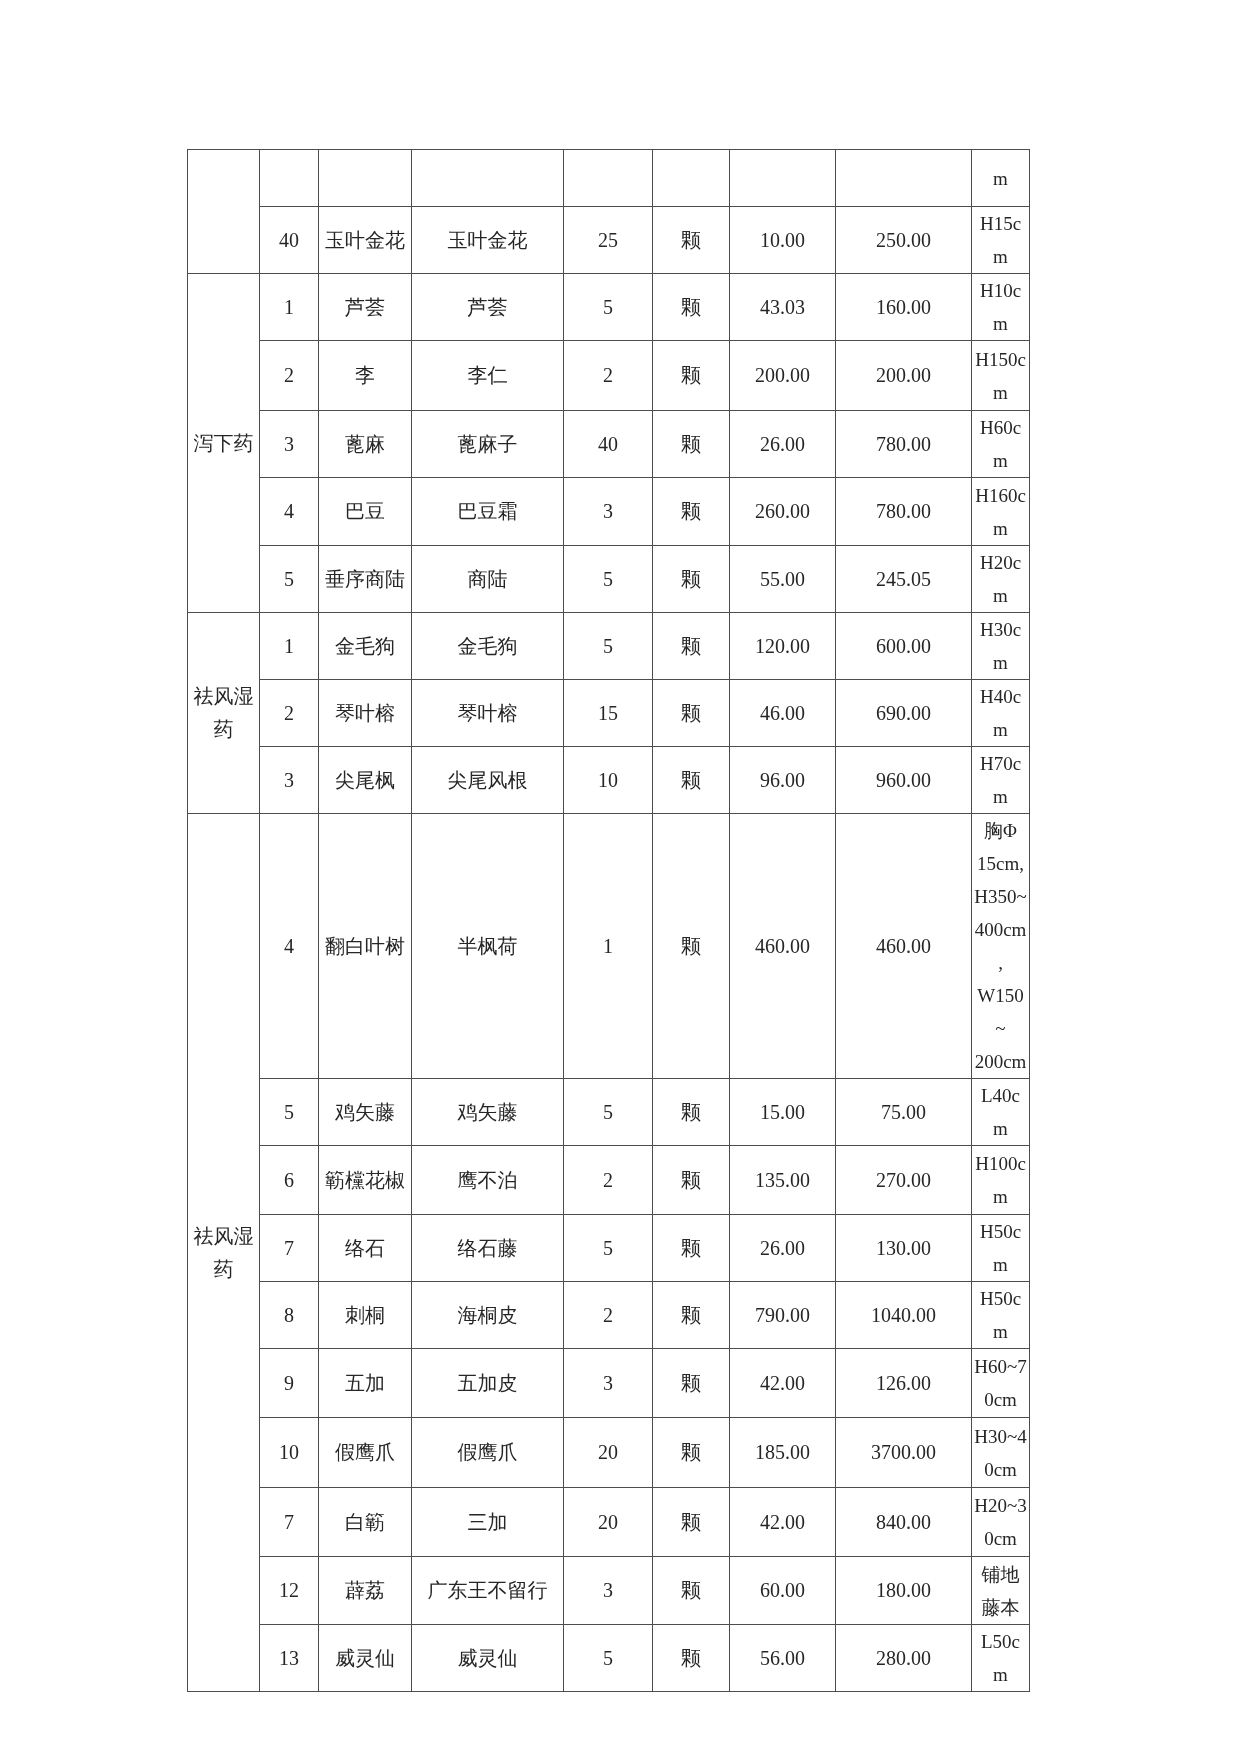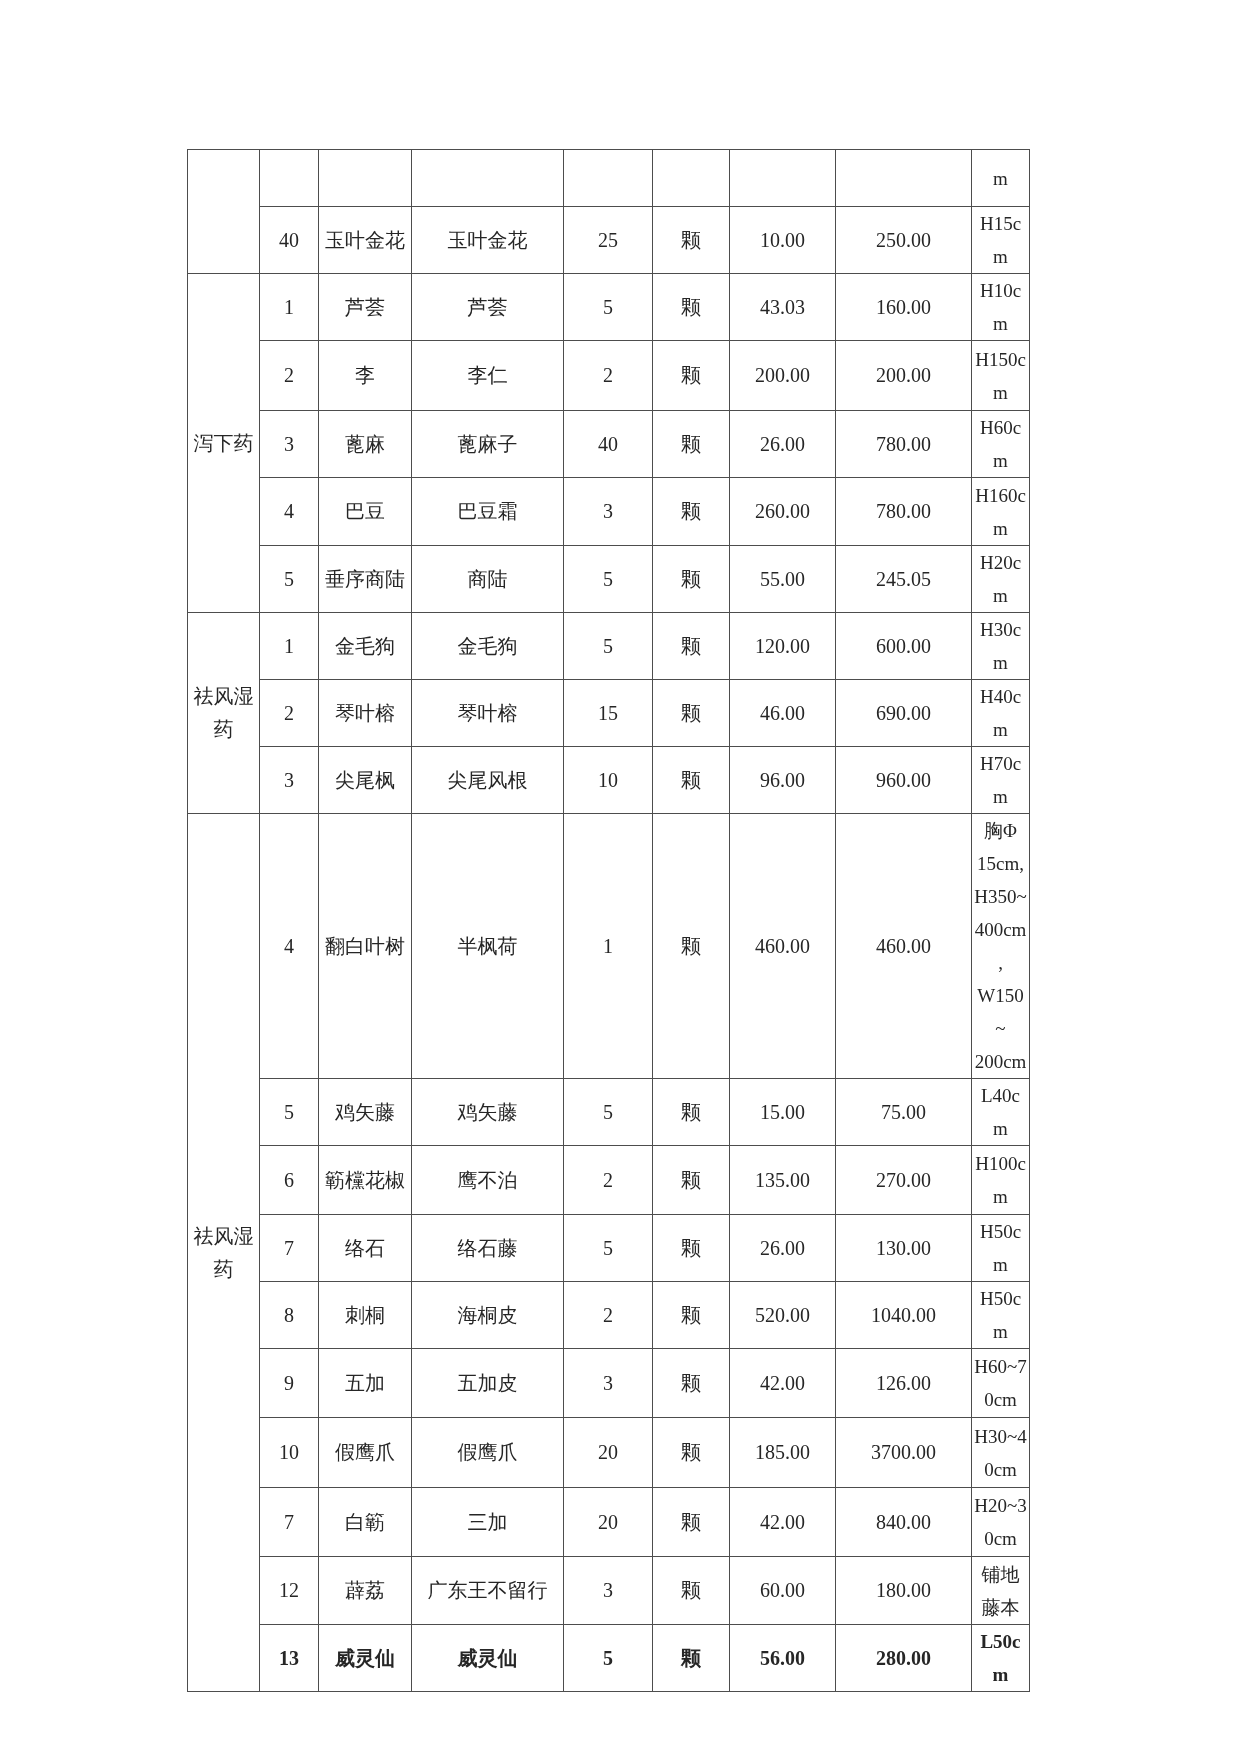--- a/index.html
+++ b/index.html
@@ -215,21 +215,21 @@
           <td class="c-unit_price">26.00</td>
           <td class="c-total">130.00</td>
           <td class="c-spec">H50cm</td>
         </tr>
         <tr style="height: 56px;">
           <td class="c-no">8</td>
           <td class="c-plant">刺桐</td>
           <td class="c-medicine">海桐皮</td>
           <td class="c-qty">2</td>
           <td class="c-unit">颗</td>
-          <td class="c-unit_price">520.00</td>
+          <td class="c-unit_price">790.00</td>
           <td class="c-total">1040.00</td>
           <td class="c-spec">H50cm</td>
         </tr>
         <tr style="height: 69px;">
           <td class="c-no">9</td>
           <td class="c-plant">五加</td>
           <td class="c-medicine">五加皮</td>
           <td class="c-qty">3</td>
           <td class="c-unit">颗</td>
           <td class="c-unit_price">42.00</td>
@@ -263,21 +263,21 @@
           <td class="c-no">12</td>
           <td class="c-plant">薜荔</td>
           <td class="c-medicine">广东王不留行</td>
           <td class="c-qty">3</td>
           <td class="c-unit">颗</td>
           <td class="c-unit_price">60.00</td>
           <td class="c-total">180.00</td>
           <td class="c-spec">铺地
 藤本</td>
         </tr>
-        <tr style="height: 57px; font-weight: bold;">
+        <tr style="height: 57px;">
           <td class="c-no">13</td>
           <td class="c-plant">威灵仙</td>
           <td class="c-medicine">威灵仙</td>
           <td class="c-qty">5</td>
           <td class="c-unit">颗</td>
           <td class="c-unit_price">56.00</td>
           <td class="c-total">280.00</td>
           <td class="c-spec">L50cm</td>
         </tr>
       </tbody>

